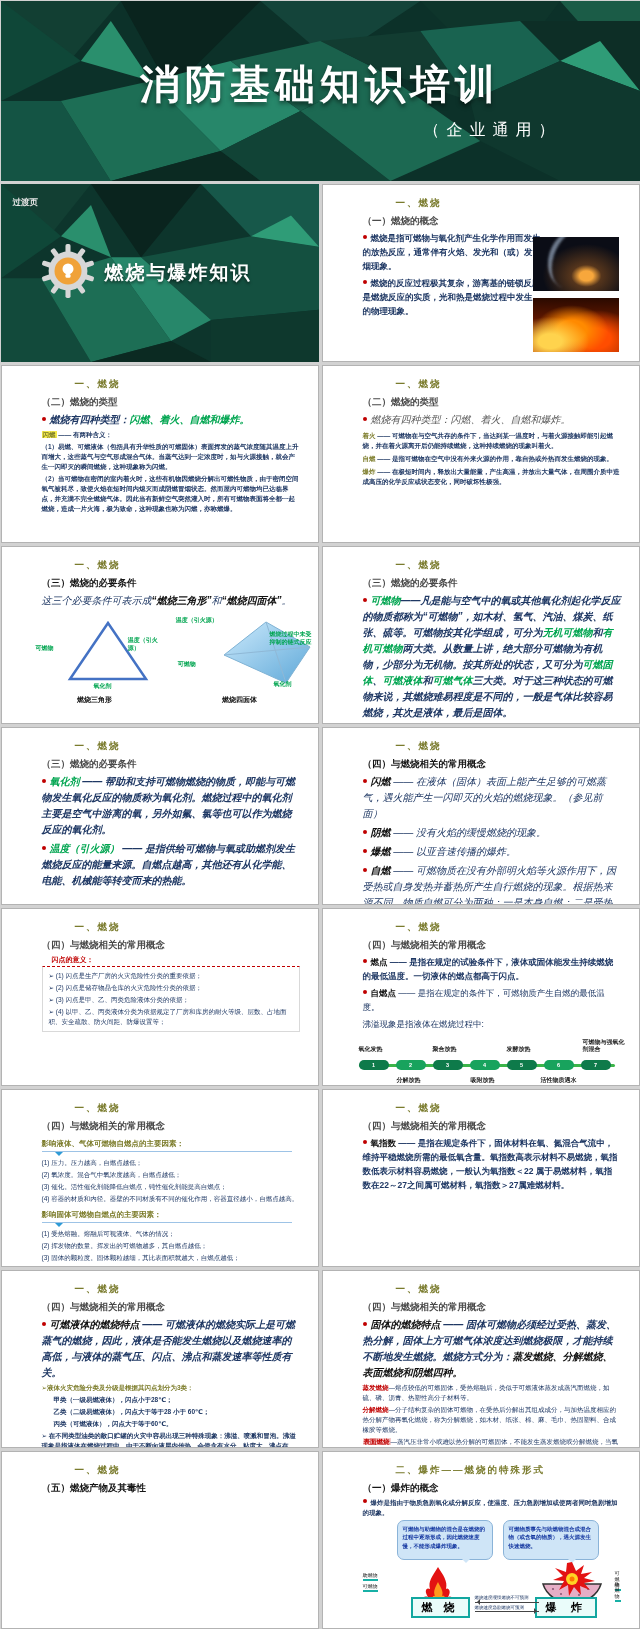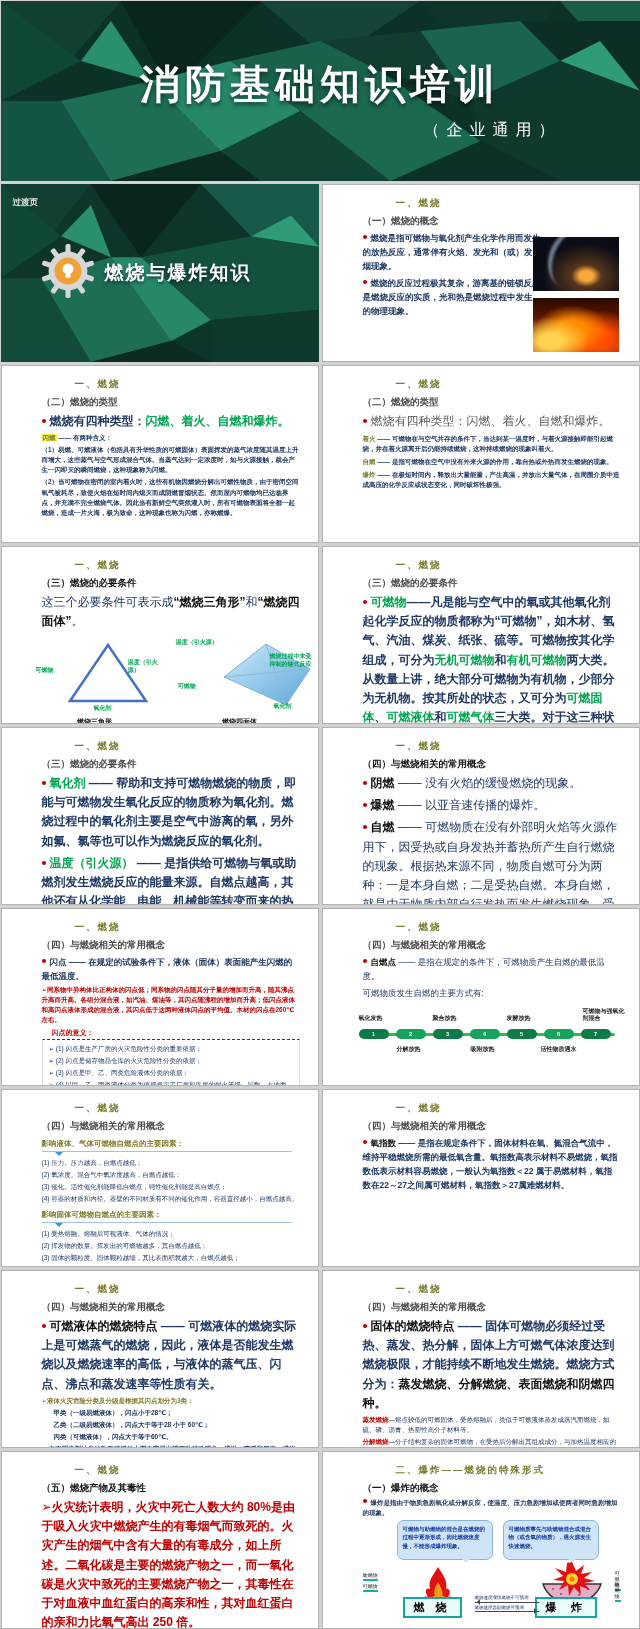--- a/index.html
+++ b/index.html
@@ -20,21 +20,21 @@
             text-shadow:0 2px 3px rgba(0,0,0,.5);}
   .tr-icon{position:absolute;z-index:2;top:60px;left:40px;}
   
   .slide-inner{padding:2px 18px 4px 40px;position:relative;height:100%;box-sizing:border-box;}
   .s-header{font-size:9.5px;font-weight:bold;color:#7a7b2d;margin:10px 0 5px 33px;letter-spacing:2px;}
   .s-heading{font-size:9.5px;font-weight:bold;color:#4a4a4a;margin:5px 0 3px;}
   .s-heading.black{color:#161616;}
   .para{margin:3px 0;}
   .tight .para{margin:2px 0;}
   .sz-s{font-size:6.5px;line-height:1.55;}
-  .sz-m{font-size:12px;line-height:1.6;}
+  .sz-m{font-size:10px;line-height:1.6;font-style:italic;}
   .sz-l{font-size:8.5px;line-height:1.65;}
   .dot{display:inline-block;width:4px;height:4px;border-radius:50%;background:#c00000;margin-right:4px;vertical-align:2px;}
   .rn-n{color:#1f3864;}
   .rn-nb{color:#1f3864;font-weight:bold;}
   .rn-k{color:#111;font-weight:bold;}
   .rn-g{color:#00a550;font-weight:bold;}
   .rn-o{color:#7c7c2a;font-weight:bold;}
   .rn-rb{color:#c00000;font-weight:bold;}
   .rn-d{color:#595959;}
   .rn-hy{color:#7c7c2a;font-weight:bold;background:#f5eb4e;padding:0 1px;}
@@ -262,52 +262,50 @@
           <div class="para sz-m"><span class="dot"></span><span class="rn-g">温度（引火源）</span><span class="rn-nb"> —— 是指供给可燃物与氧或助燃剂发生燃烧反应的能量来源。自燃点越高，其他还有从化学能、电能、机械能等转变而来的热能。</span></div>
         </div>
     </div>
   </section>
 
   <section class="slide">
     <div class="slide-inner">
       <div class="s-header">一、燃烧</div>
       <div class="s-heading black">（四）与燃烧相关的常用概念</div>
       <div>
+          <div class="para sz-m"><span class="dot"></span><span class="rn-k">闪燃</span><span class="rn-n"> —— 在液体（固体）表面上能产生足够的可燃蒸气，遇火能产生一闪即灭的火焰的燃烧现象。（参见前面）</span></div>
           <div class="para sz-m"><span class="dot"></span><span class="rn-k">阴燃</span><span class="rn-n"> —— 没有火焰的缓慢燃烧的现象。</span></div>
           <div class="para sz-m"><span class="dot"></span><span class="rn-k">爆燃</span><span class="rn-n"> —— 以亚音速传播的爆炸。</span></div>
           <div class="para sz-m"><span class="dot"></span><span class="rn-k">自燃</span><span class="rn-n"> —— 可燃物质在没有外部明火焰等火源作用下，因受热或自身发热并蓄热所产生自行燃烧的现象。根据热来源不同，物质自燃可分为两种：一是本身自燃；二是受热自燃。本身自燃，就是由于物质内部自行发热而发生燃烧现象。受热自燃就是物质被加热到一定温度时发生燃烧现象。（参见前面）</span></div>
         </div>
     </div>
   </section>
 
   <section class="slide">
     <div class="slide-inner tight">
       <div class="s-header">一、燃烧</div>
       <div class="s-heading">（四）与燃烧相关的常用概念</div>
-      <div>
-          <div class="para sz-l"><span class="dot"></span><span class="rn-nb">闪点 —— 在规定的试验条件下，液体（固体）表面能产生闪燃的最低温度。</span></div>
-          <div class="para sz-s"><span class="rn-rb">➢同系物中异构体比正构体的闪点低；同系物的闪点随其分子量的增加而升高，随其沸点升高而升高。各组分混合液，如汽油、煤油等，其闪点随沸程的增加而升高；低闪点液体和高闪点液体形成的混合液，其闪点低于这两种液体闪点的平均值。木材的闪点在260℃左右。</span></div>
-        </div>
       <div class="meaning-title">闪点的意义：</div>
       <div class="meaning-box">
           <div class="para sz-s"><span class="rn-n">➢ (1) 闪点是生产厂房的火灾危险性分类的重要依据；</span></div>
           <div class="para sz-s"><span class="rn-n">➢ (2) 闪点是储存物品仓库的火灾危险性分类的依据；</span></div>
           <div class="para sz-s"><span class="rn-n">➢ (3) 闪点是甲、乙、丙类危险液体分类的依据；</span></div>
           <div class="para sz-s"><span class="rn-n">➢ (4) 以甲、乙、丙类液体分类为依据规定了厂房和库房的耐火等级、层数、占地面积、安全疏散、防火间距、防爆设置等；</span></div>
         </div>
     </div>
   </section>
 
   <section class="slide">
     <div class="slide-inner">
       <div class="s-header">一、燃烧</div>
       <div class="s-heading">（四）与燃烧相关的常用概念</div>
       <div>
+          <div class="para sz-l"><span class="dot"></span><span class="rn-k">燃点</span><span class="rn-nb"> —— 是指在规定的试验条件下，液体或固体能发生持续燃烧的最低温度。一切液体的燃点都高于闪点。</span></div>
           <div class="para sz-l"><span class="dot"></span><span class="rn-k">自燃点</span><span class="rn-n"> —— 是指在规定的条件下，可燃物质产生自燃的最低温度。</span></div>
-          <div class="para sz-l"><span class="rn-n">可燃物质发生自燃的主要方式有:</span></div>
+          <div class="para sz-l"><span class="rn-n">沸溢现象是指液体在燃烧过程中:</span></div>
         </div>
       <div class="timeline">
         <div class="tl-line"></div>
         <span class="tl-label above" style="left:2px;">氧化发热</span>
         <span class="tl-label below" style="left:40px;">分解放热</span>
         <span class="tl-label above" style="left:76px;">聚合放热</span>
         <span class="tl-label below" style="left:114px;">吸附放热</span>
         <span class="tl-label above" style="left:150px;">发酵放热</span>
         <span class="tl-label below" style="left:184px;">活性物质遇水</span>
         <span class="tl-label above wrap" style="left:226px;">可燃物与强氧化剂混合</span>
@@ -380,21 +378,20 @@
           <div class="para sz-s"><span class="rn-ho">阴燃</span><span class="rn-n">—一些固体可燃物在空气不流通、加热温度较低或含水分较高时会阴燃，如成捆堆放的棉、麻等，随着阴燃的进行，热量聚集、温度升高，此时空气导入可能会转变为有焰燃烧。</span></div>
         </div>
     </div>
   </section>
 
   <section class="slide">
     <div class="slide-inner">
       <div class="s-header">一、燃烧</div>
       <div class="s-heading black">（五）燃烧产物及其毒性</div>
       <div>
-          <div class="para sz-m"><span class="rn-rb">➢火灾统计表明，火灾中死亡人数大约 80%是由于吸入火灾中燃烧产生的有毒烟气而致死的。火灾产生的烟气中含有大量的有毒成分，如上所述。二氧化碳是主要的燃烧产物之一，而一氧化碳是火灾中致死的主要燃烧产物之一，其毒性在于对血液中血红蛋白的高亲和性，其对血红蛋白的亲和力比氧气高出 250 倍。</span></div>
         </div>
     </div>
   </section>
 
   <section class="slide">
     <div class="slide-inner tight">
       <div class="s-header">二、爆炸——燃烧的特殊形式</div>
       <div class="s-heading black">（一）爆炸的概念</div>
       <div>
           <div class="para sz-s"><span class="dot"></span><span class="rn-nb">爆炸是指由于物质急剧氧化或分解反应，使温度、压力急剧增加或使两者同时急剧增加的现象。</span></div>
@@ -423,21 +420,21 @@
               <circle cx="49" cy="27" r="1.1"></circle>
               <circle cx="27" cy="38" r="1.1"></circle>
             <circle cx="37" cy="40" r="1.1"></circle>
               <circle cx="18" cy="36" r="1.1"></circle>
               <circle cx="45" cy="37" r="1.1"></circle>
           </g>
           <polygon points="33,0 37,9 45,3 42,12 53,10 45,16 56,19 45,21 51,28 41,24 42,33 35,25 30,34 29,23 20,28 25,19 14,18 24,14 16,6 27,10 28,1" fill="#e31212"></polygon>
           <circle cx="33" cy="17" r="6" fill="#ffd324"></circle>
           <circle cx="33" cy="17" r="2.5" fill="#ff7800"></circle>
         </svg>
-        <div class="exp-box" style="left:40px;">燃 烧</div>
+        <div class="exp-box" style="left:48px;">燃 烧</div>
         <div class="exp-box" style="left:172px;font-family:Liberation Mono, monospace;">爆 炸</div>
         <div class="arrows">
           <div class="arr-lbl">燃烧速度缓慢燃烧不可预测</div>
           <div class="arr-line left"></div>
           <div class="arr-lbl">燃烧速度急剧燃烧可预测</div>
           <div class="arr-line right"></div>
         </div>
       </div>
     </div>
   </section>

